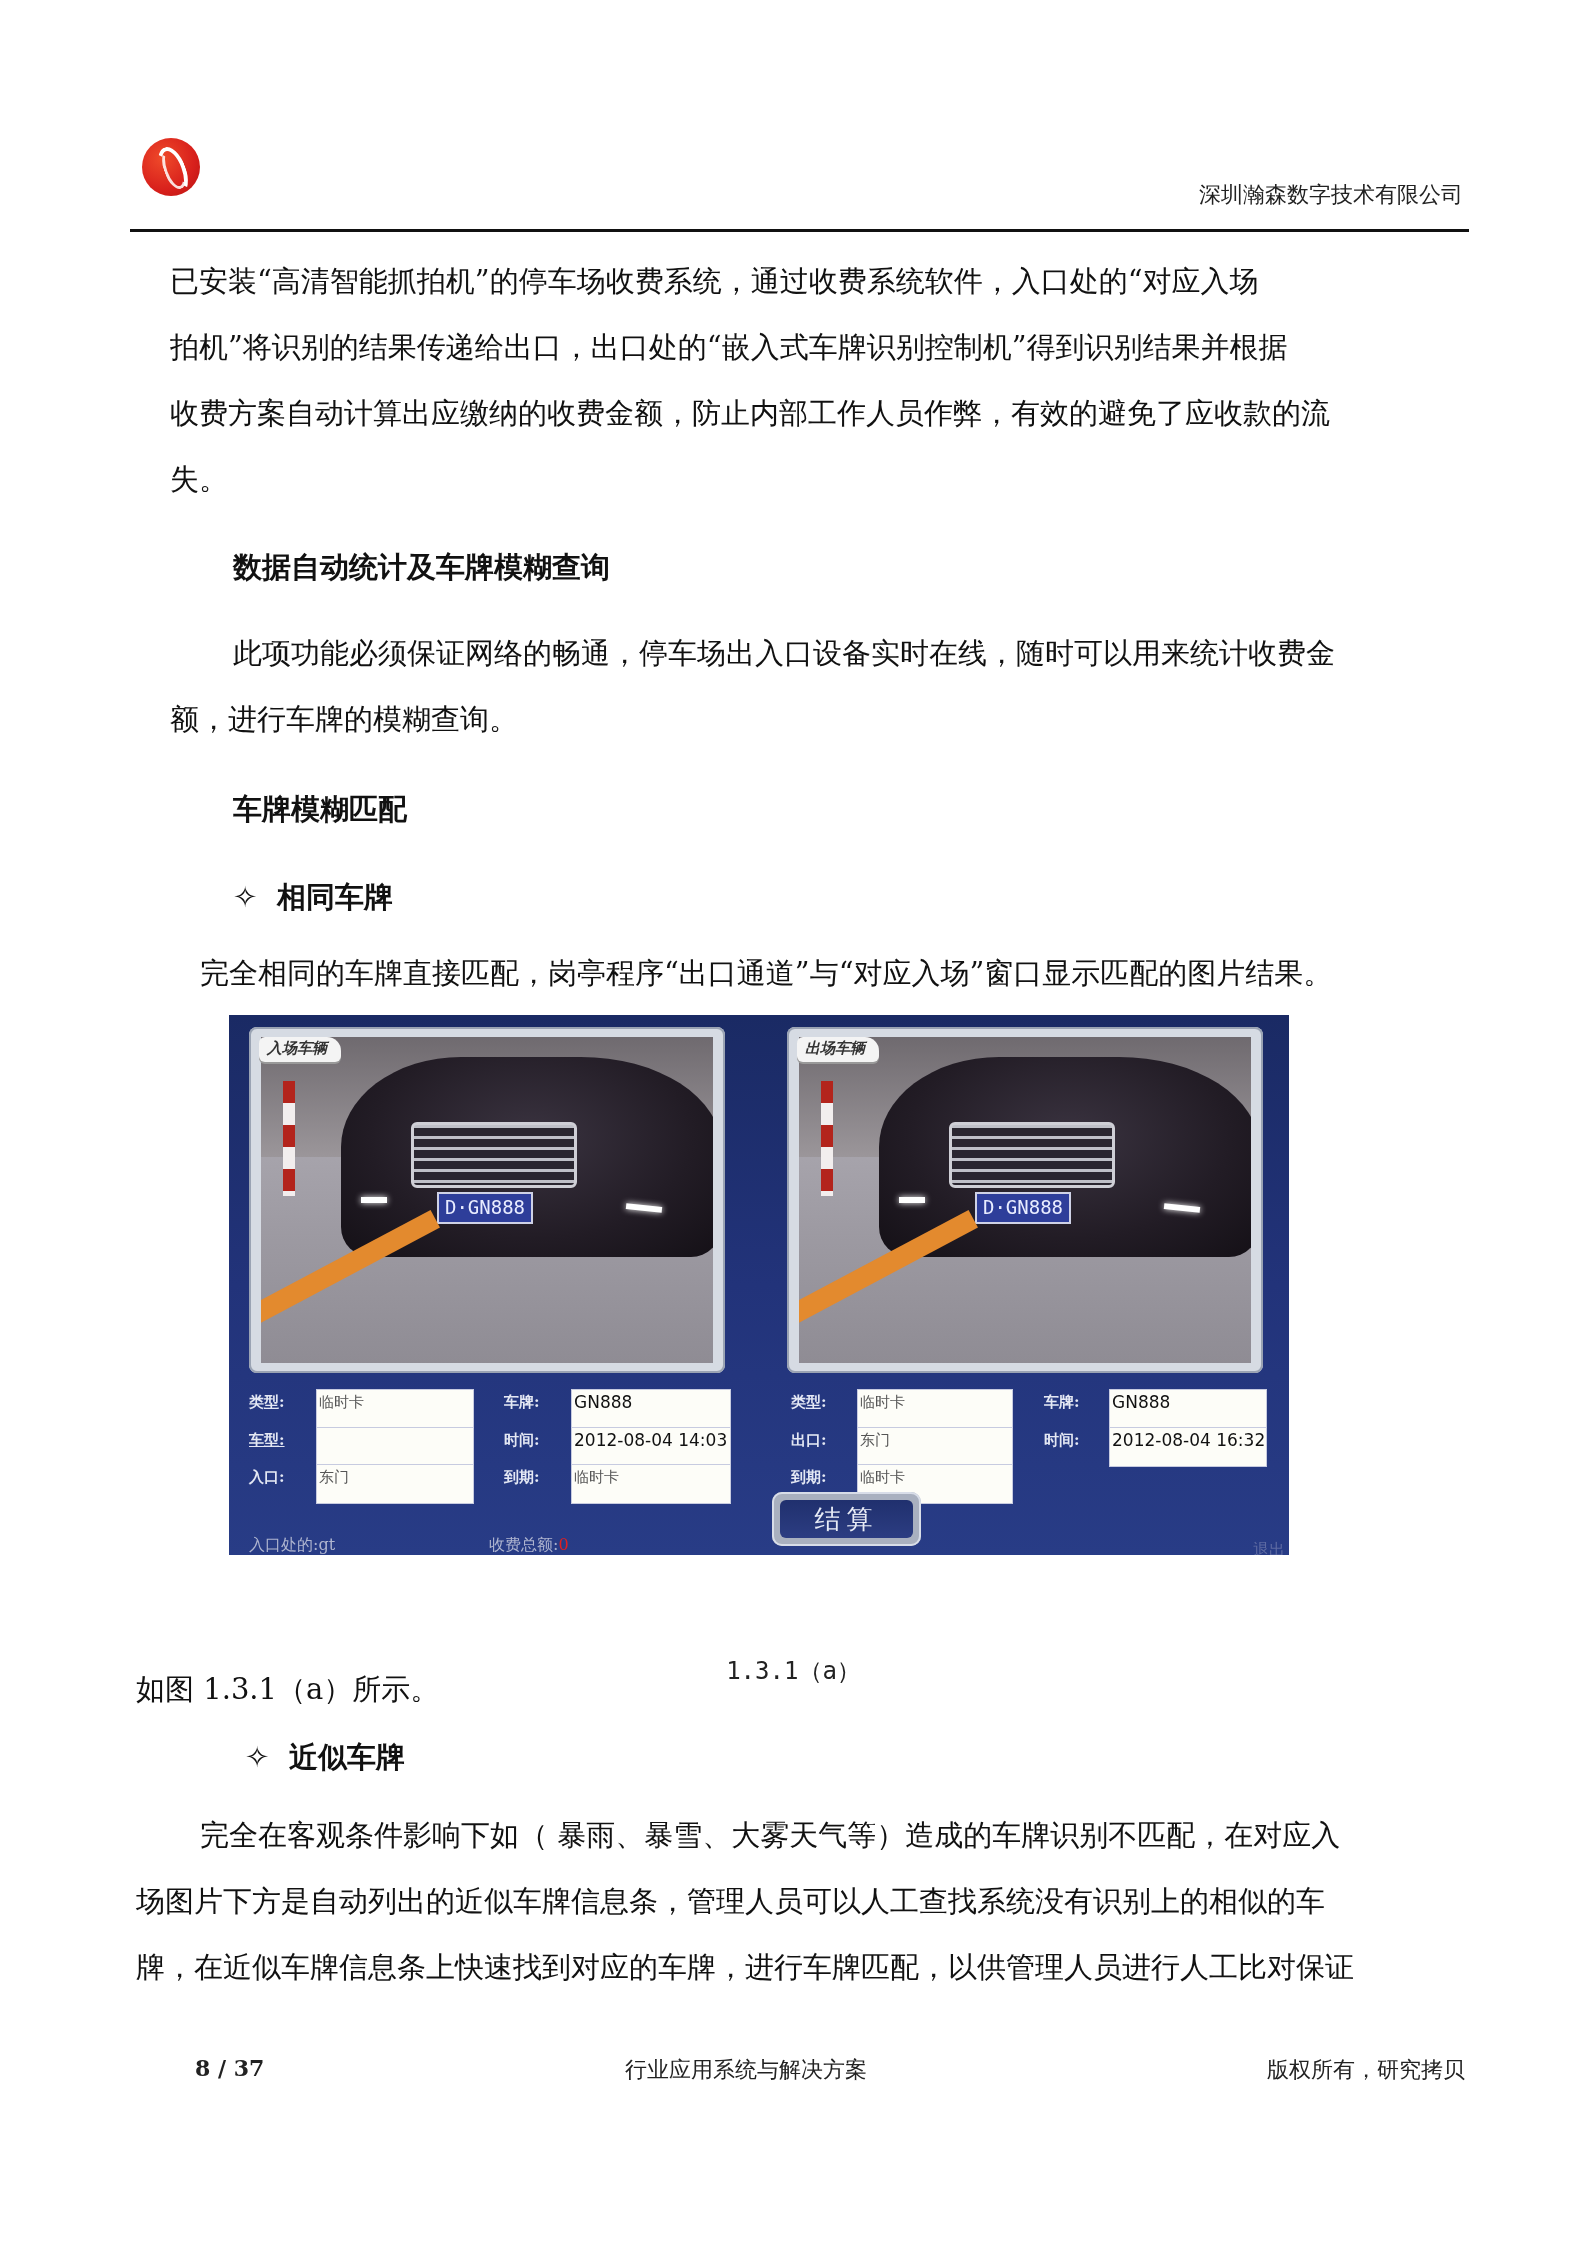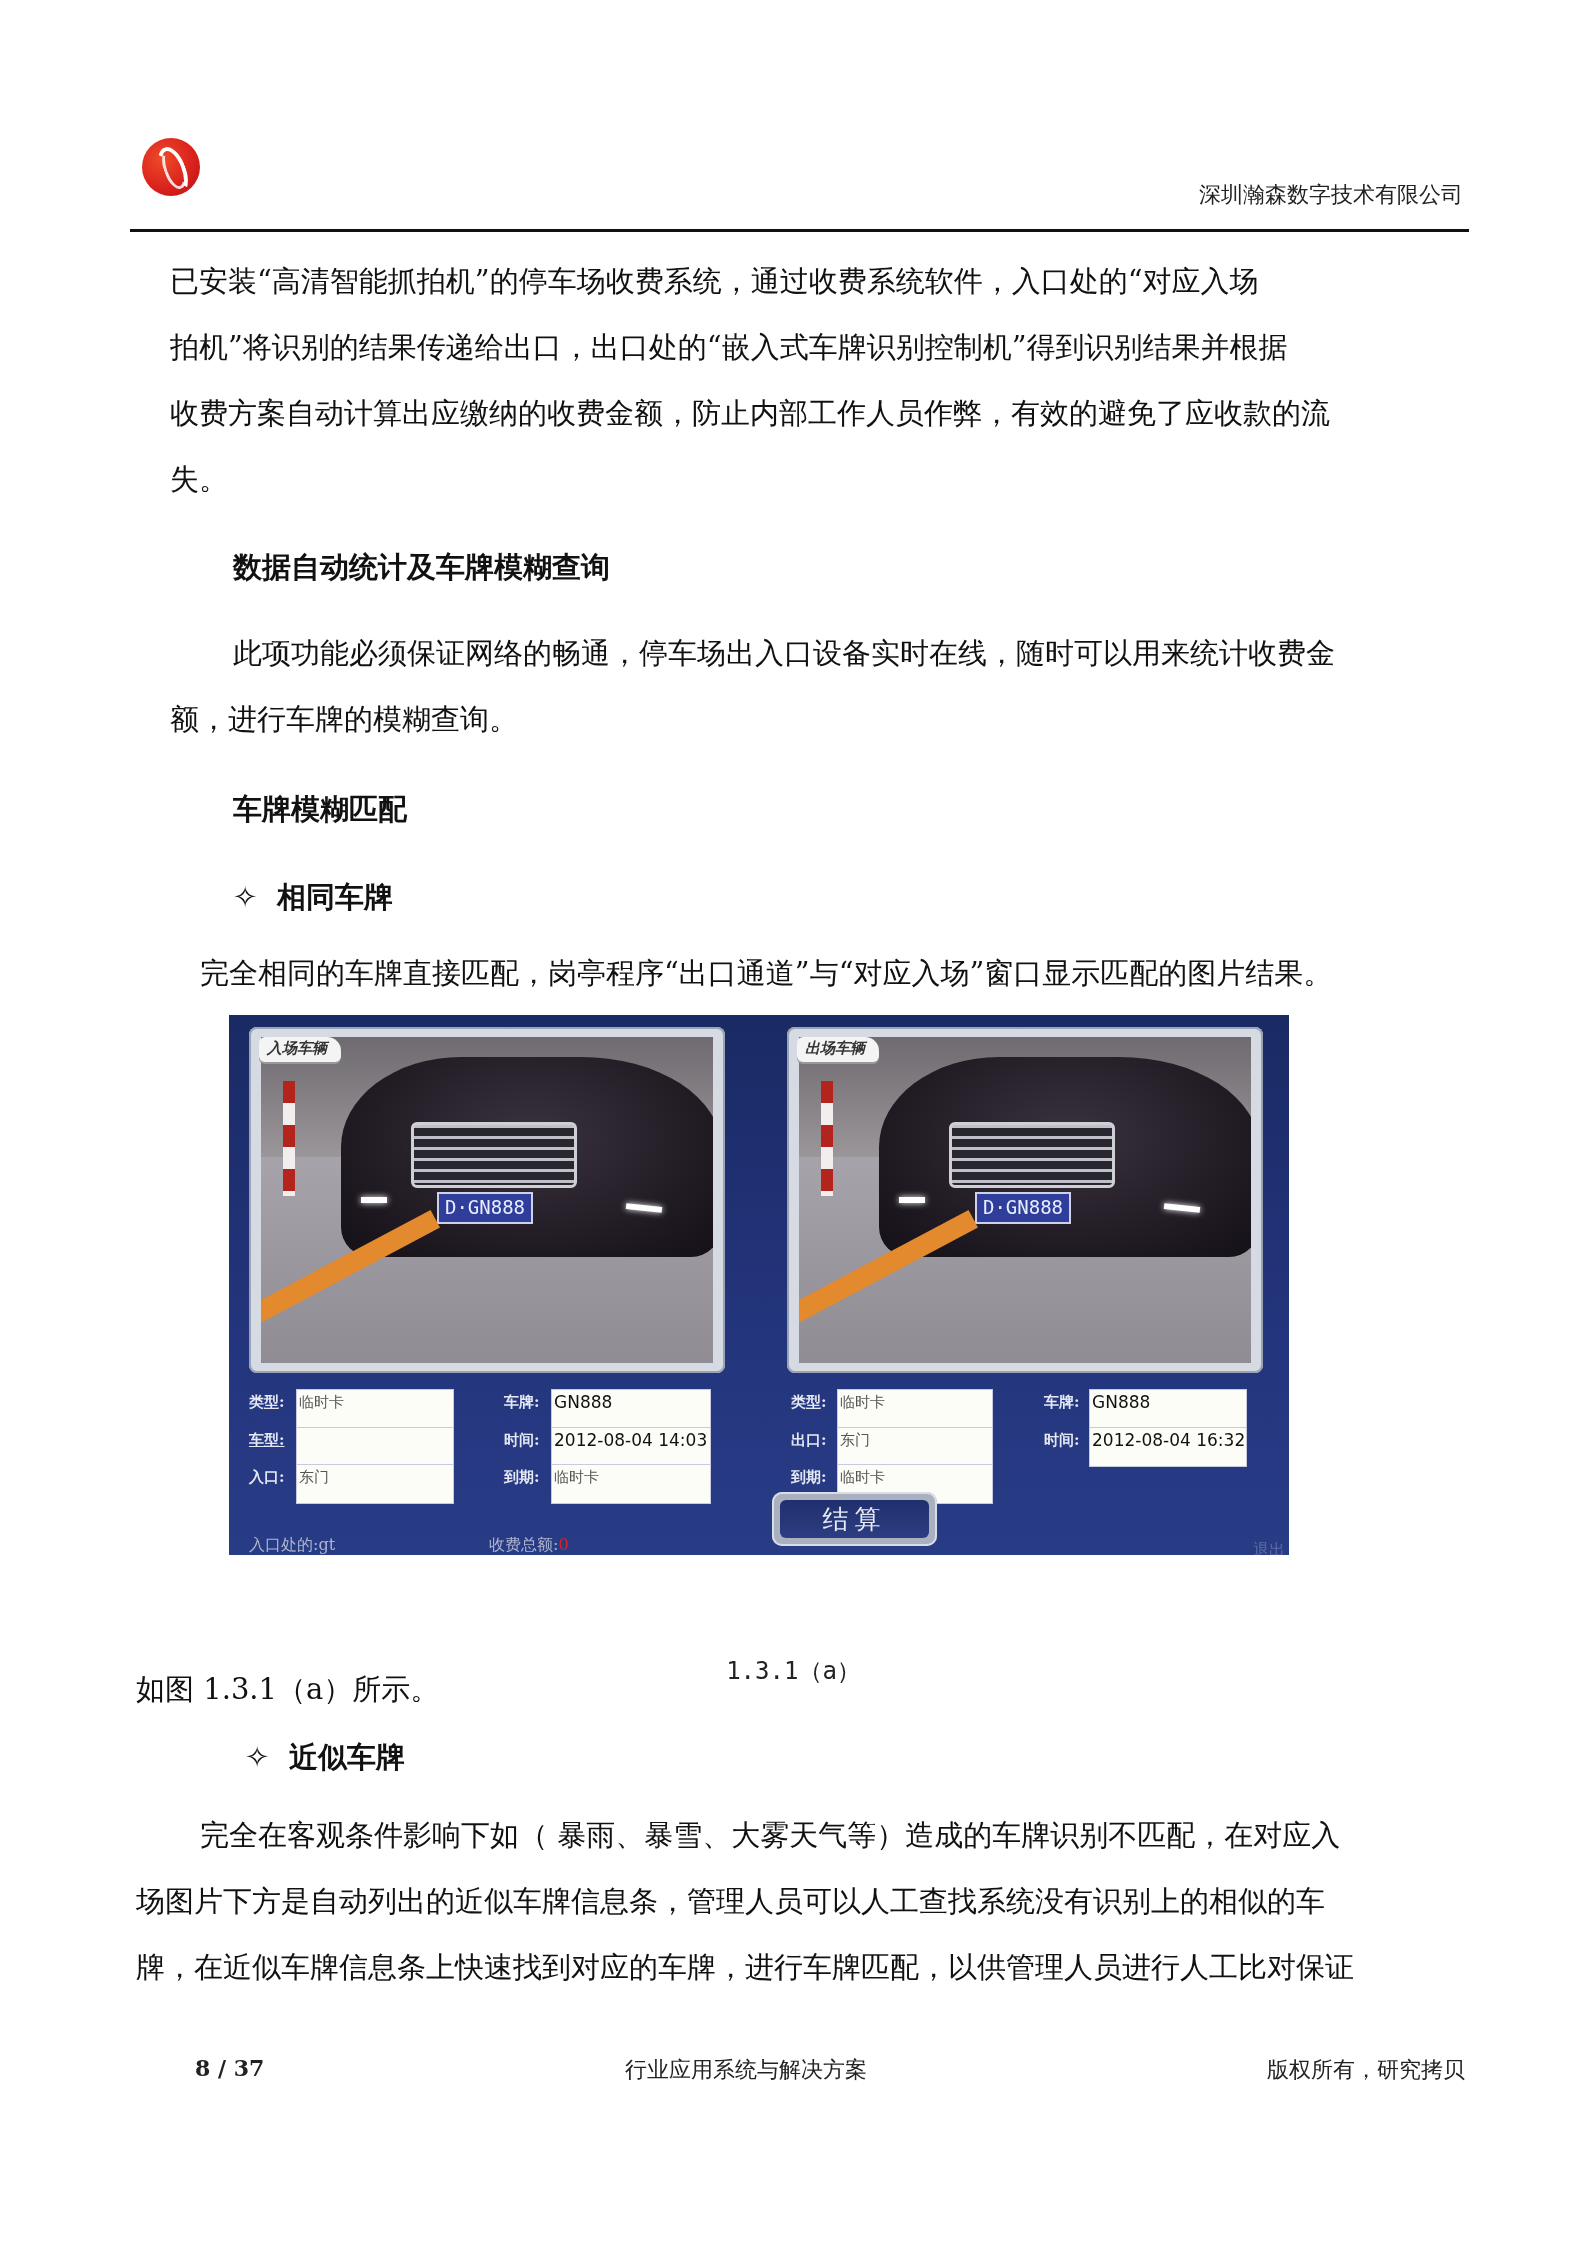--- a/index.html
+++ b/index.html
@@ -54,25 +54,25 @@
   .photo .stripe { position: absolute; left: -20px; top: 275px; width: 220px; height: 20px; background: #e38a2e;
            transform: rotate(-28deg); transform-origin: left center; }
   .cam-label { position: absolute; left: 10px; top: 10px; padding: 2px 14px 4px 8px; background: #f4f4f4;
            border-radius: 6px 14px 6px 6px; font-family: "DejaVu Sans", "Liberation Sans", sans-serif;
            font-weight: bold; font-style: italic; font-size: 15px; color: #333; box-shadow: 0 2px 0 #999; }
 
   .form-label { position: absolute; font-family: "DejaVu Serif", "Liberation Serif", serif; font-weight: bold;
            font-size: 15px; color: #e4e8f4; }
   .form-field { position: absolute; height: 40px; background: #fdfdf8; border: 1px solid #c7cbe0;
            font-family: "DejaVu Sans", "Liberation Sans", sans-serif; font-size: 15px; line-height: 25px;
-           padding-left: 2px; color: #555; box-sizing: border-box; }
+           padding-left: 2px; color: #555; box-sizing: border-box; margin-left: 20px; }
   .form-field.dark { color: #111; font-size: 17px; }
   .status { position: absolute; font-size: 16px; color: #aeb4cf; }
   .status .red { color: #e02020; }
-  .settle-btn { position: absolute; left: 543px; top: 477px; width: 165px; height: 54px; border-radius: 10px;
+  .settle-btn { position: absolute; left: 543px; top: 477px; width: 149px; height: 54px; border-radius: 10px;
            background: #a9b0bf; box-shadow: inset 0 0 0 2px #d8dde8; }
   .settle-btn span { position: absolute; left: 8px; top: 8px; right: 8px; bottom: 8px; border-radius: 6px;
            background: linear-gradient(180deg, #20306e 0%, #2c3d82 100%);
            color: #e8ecf6; font-family: "DejaVu Sans", "Liberation Sans", sans-serif; font-size: 26px;
            text-align: center; line-height: 38px; letter-spacing: 6px; }
   .logout { position: absolute; left: 1024px; top: 525px; font-size: 16px; color: #5d6aa2; }
 
   .caption { position: absolute; left: 0; right: 0; top: 1655px; text-align: center;
              font-family: "DejaVu Sans Mono", "Liberation Mono", monospace; font-size: 24px; color: #222; }
 

